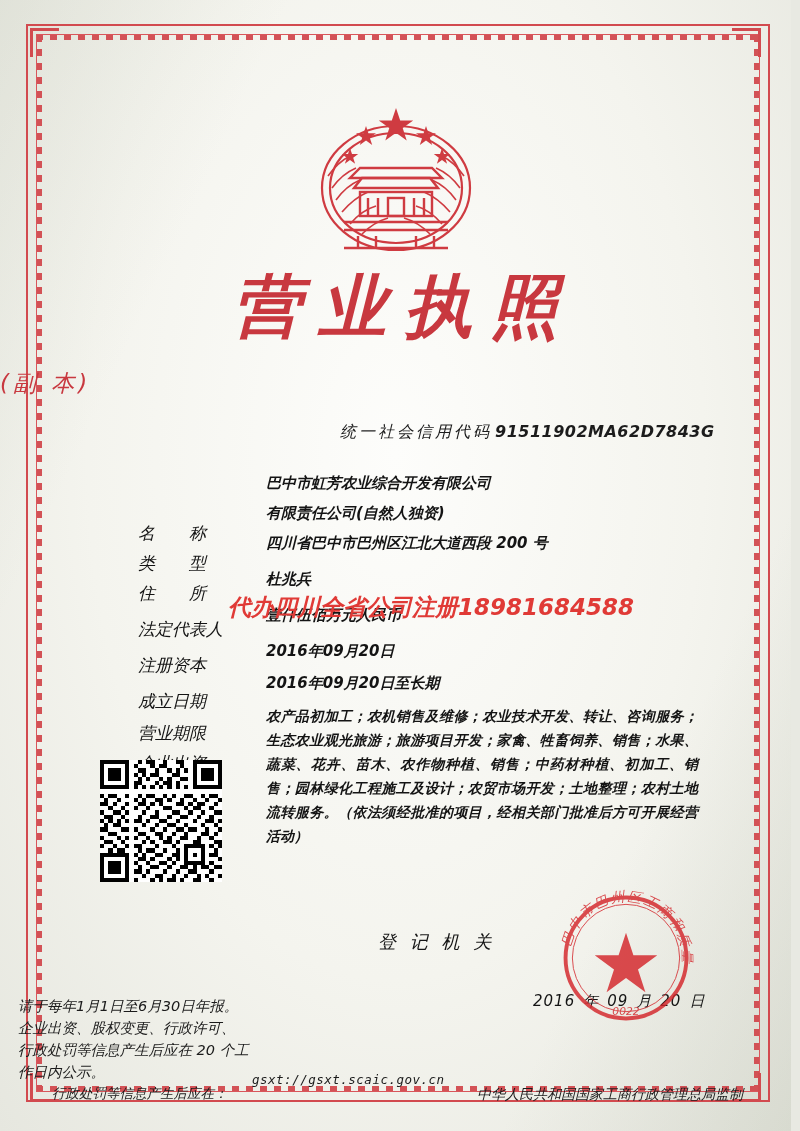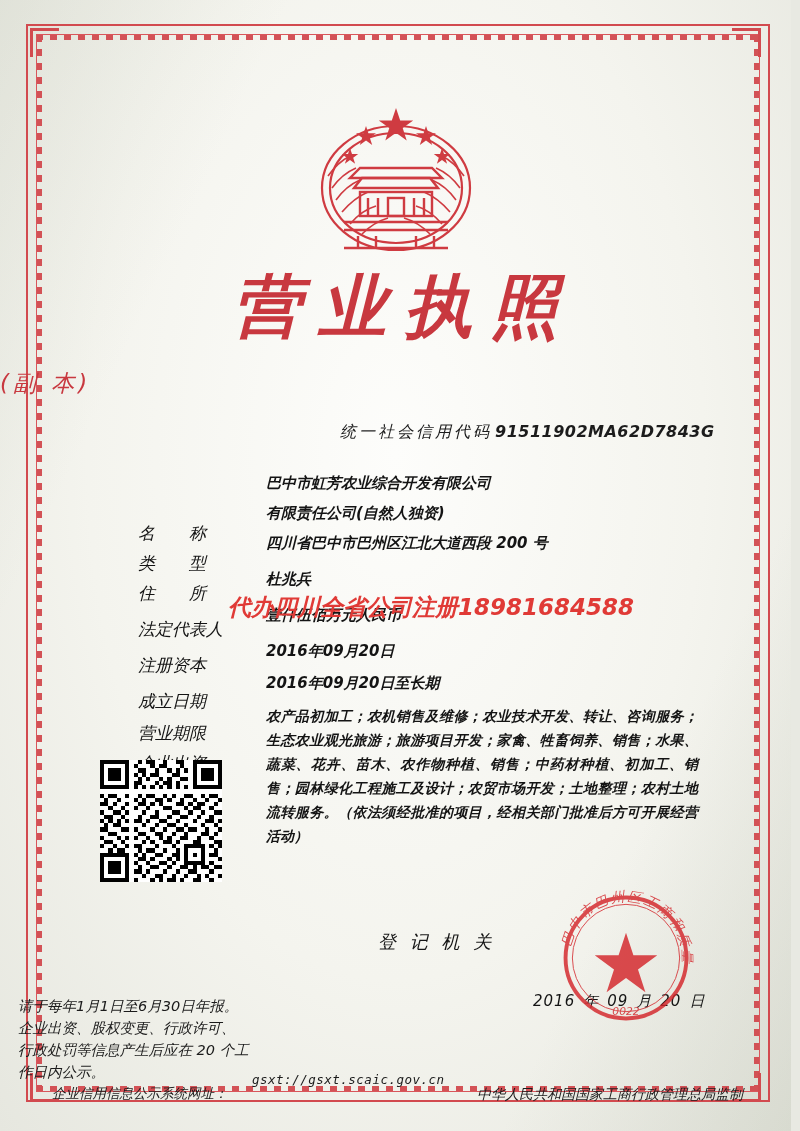--- a/index.html
+++ b/index.html
@@ -593,17 +593,17 @@
 
   <div id="watermark-ad">代办四川全省公司注册18981684588</div>
 
   <div id="notice-left">
     <div>请于每年1月1日至6月30日年报。</div>
     <div>企业出资、股权变更、行政许可、</div>
     <div>行政处罚等信息产生后应在 20 个工</div>
     <div>作日内公示。</div>
   </div>
 
-  <div id="notice-url-label">企业信用信息公示系统网址：</div>
+  <div id="notice-url-label">行政处罚等信息产生后应在：</div>
   <div id="notice-url">gsxt://gsxt.scaic.gov.cn</div>
   <div id="supervisor">中华人民共和国国家工商行政管理总局监制</div>
 
 </div>
 
 </body></html>

